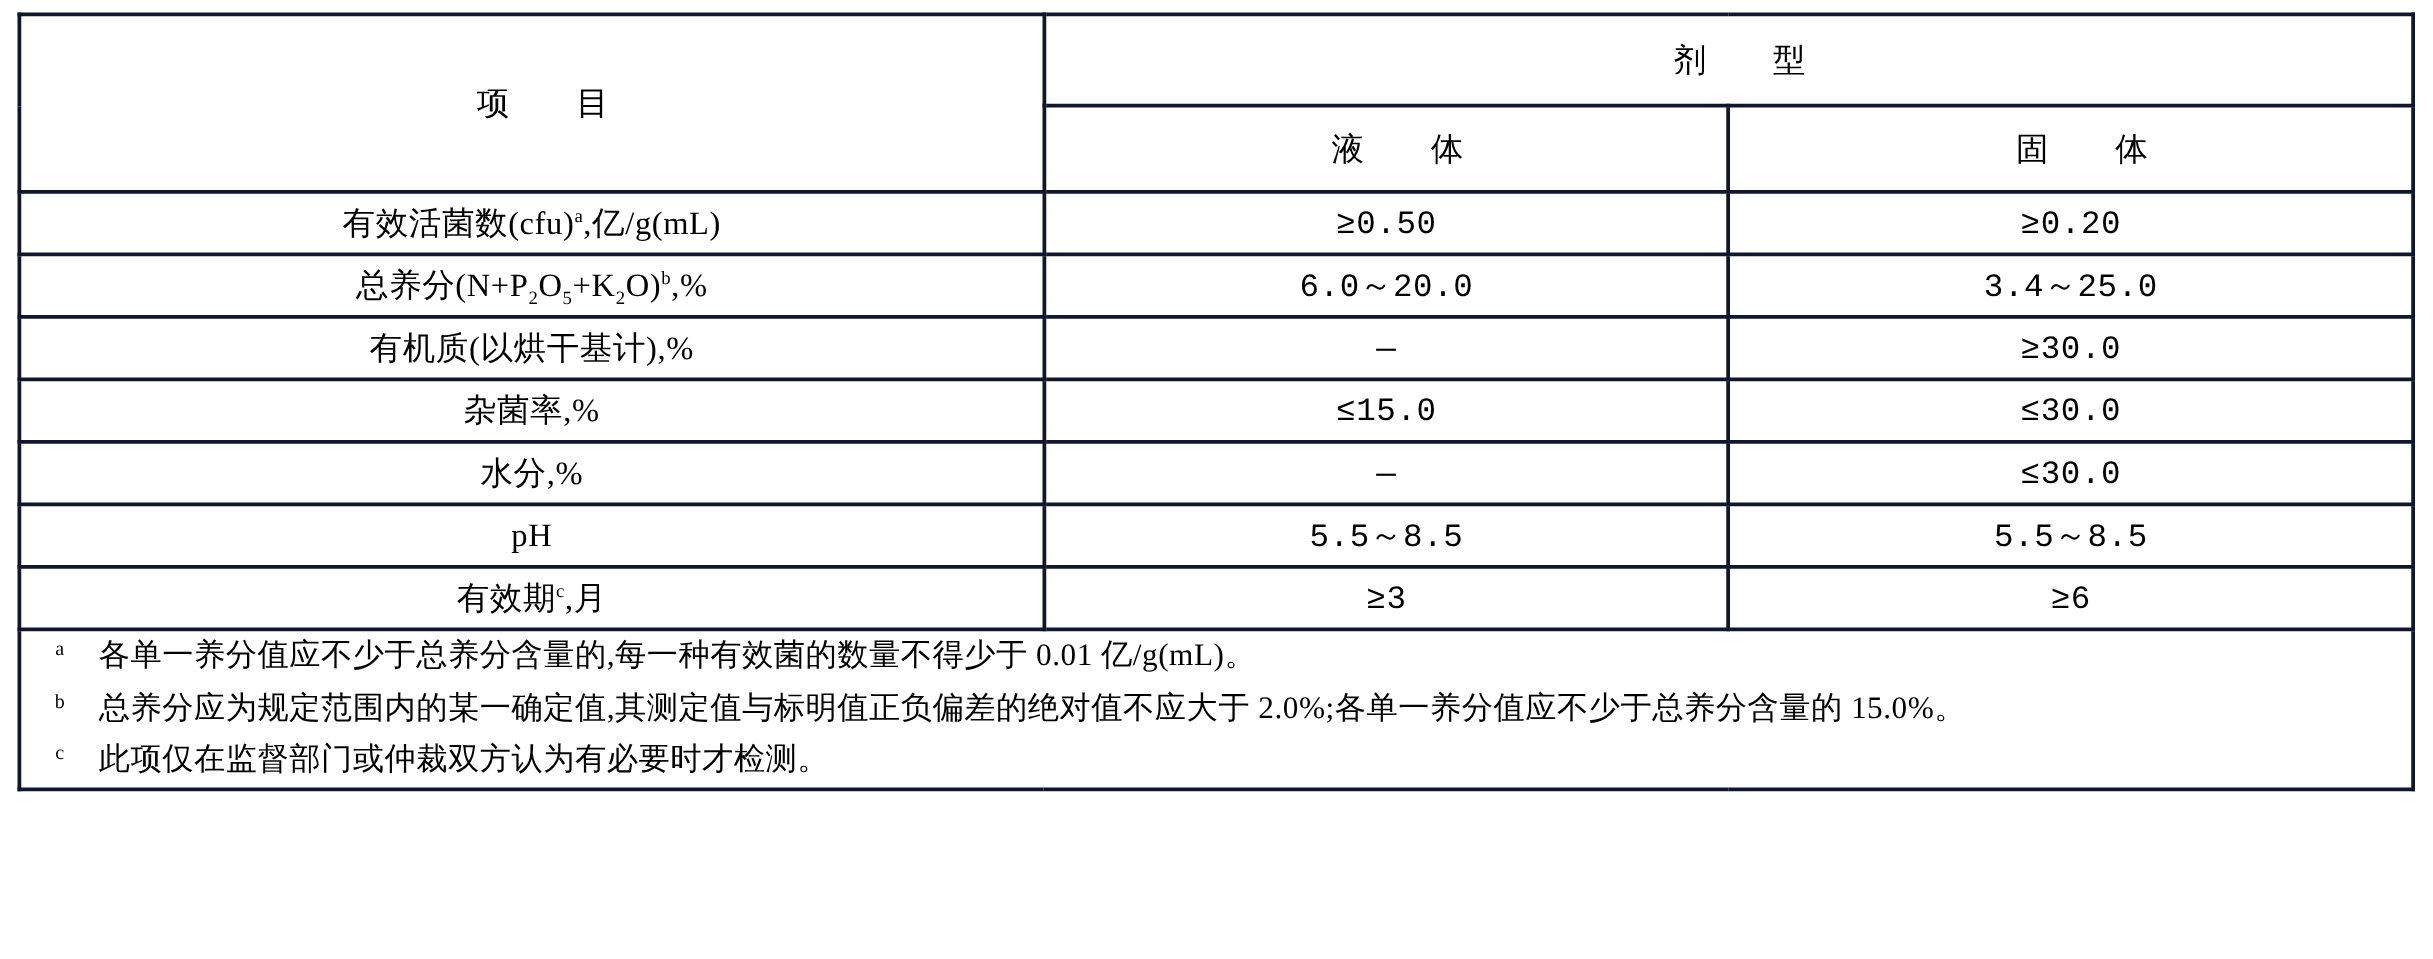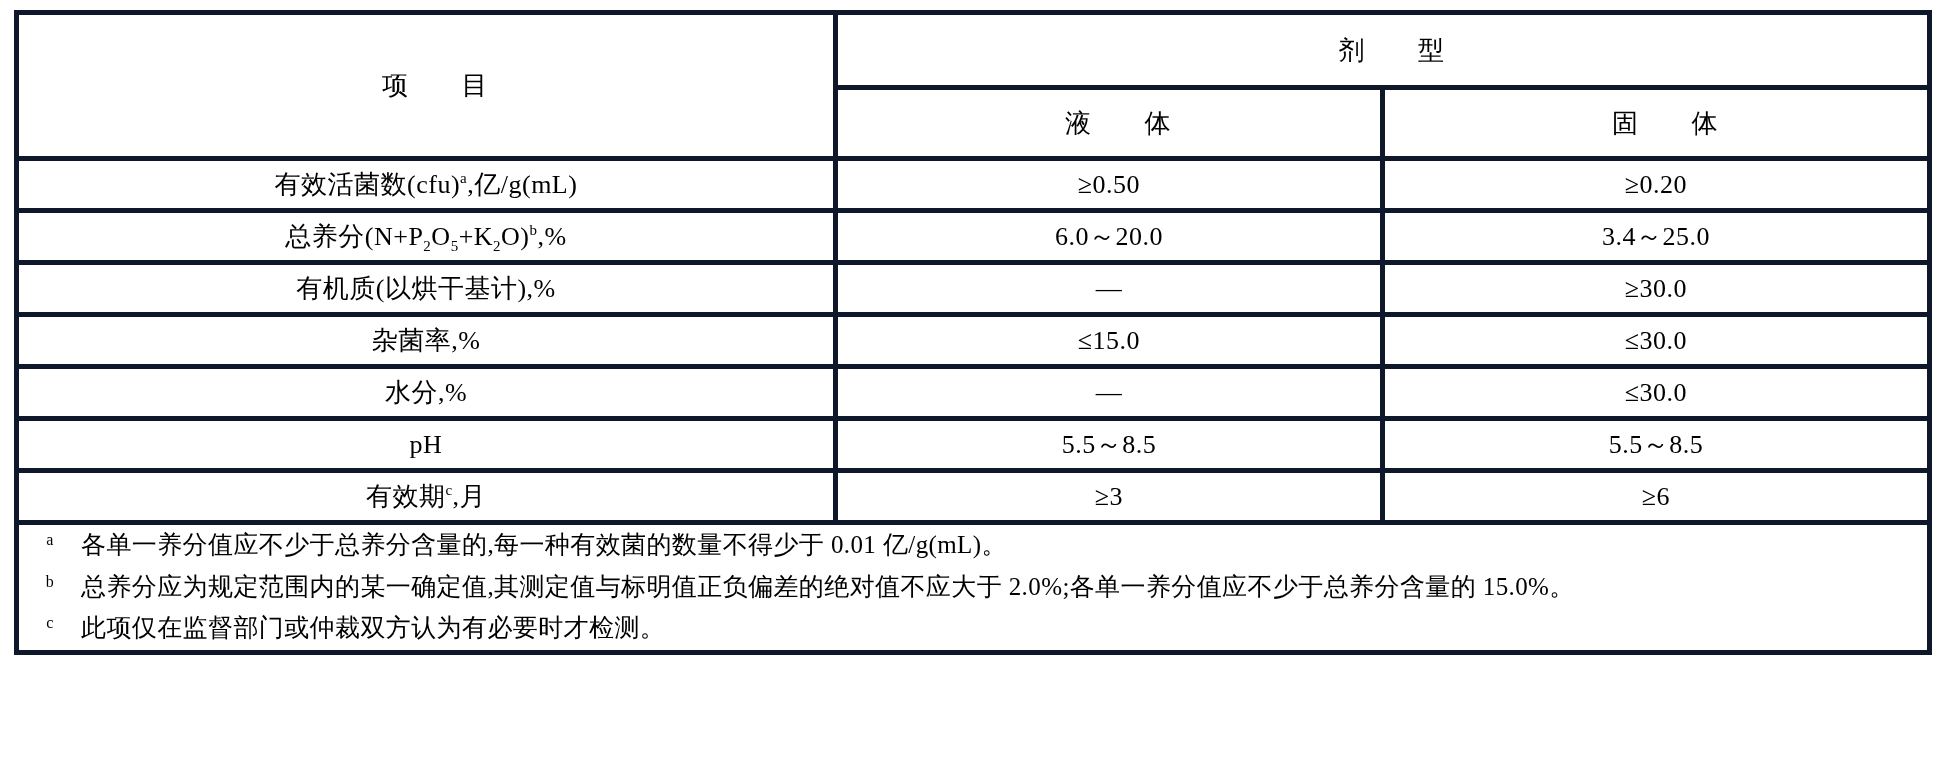--- a/index.html
+++ b/index.html
@@ -21,21 +21,21 @@
     box-sizing: border-box;
     padding: 10px 14px 0 14px;
   }
   table.spec {
     border-collapse: collapse;
     width: 1918px;
     table-layout: fixed;
     border: 3px solid #000;
   }
   table.spec td {
-    border: 5px solid #0f172a;
+    border: 3px solid #0f172a;
     text-align: center;
     vertical-align: middle;
     font-size: 26px;
     letter-spacing: 0.5px;
     padding: 0;
   }
   .col-item { width: 816px; }
   .col-liquid { width: 545px; }
   .col-solid { width: 545px; }
 
@@ -45,21 +45,21 @@
 
   .hdr-spaced {
     letter-spacing: 18px;
     text-indent: 18px;
     font-size: 27px;
   }
   .cell-item {
     font-size: 26px;
   }
   .num {
-    font-family: Liberation Serif, serif;
+    font-family: Liberation Mono, monospace;
     font-size: 26px;
     letter-spacing: 1px;
     margin-left: 17px;
   }
   sup {
     font-size: 15px;
     vertical-align: super;
     line-height: 0;
   }
   sub {

